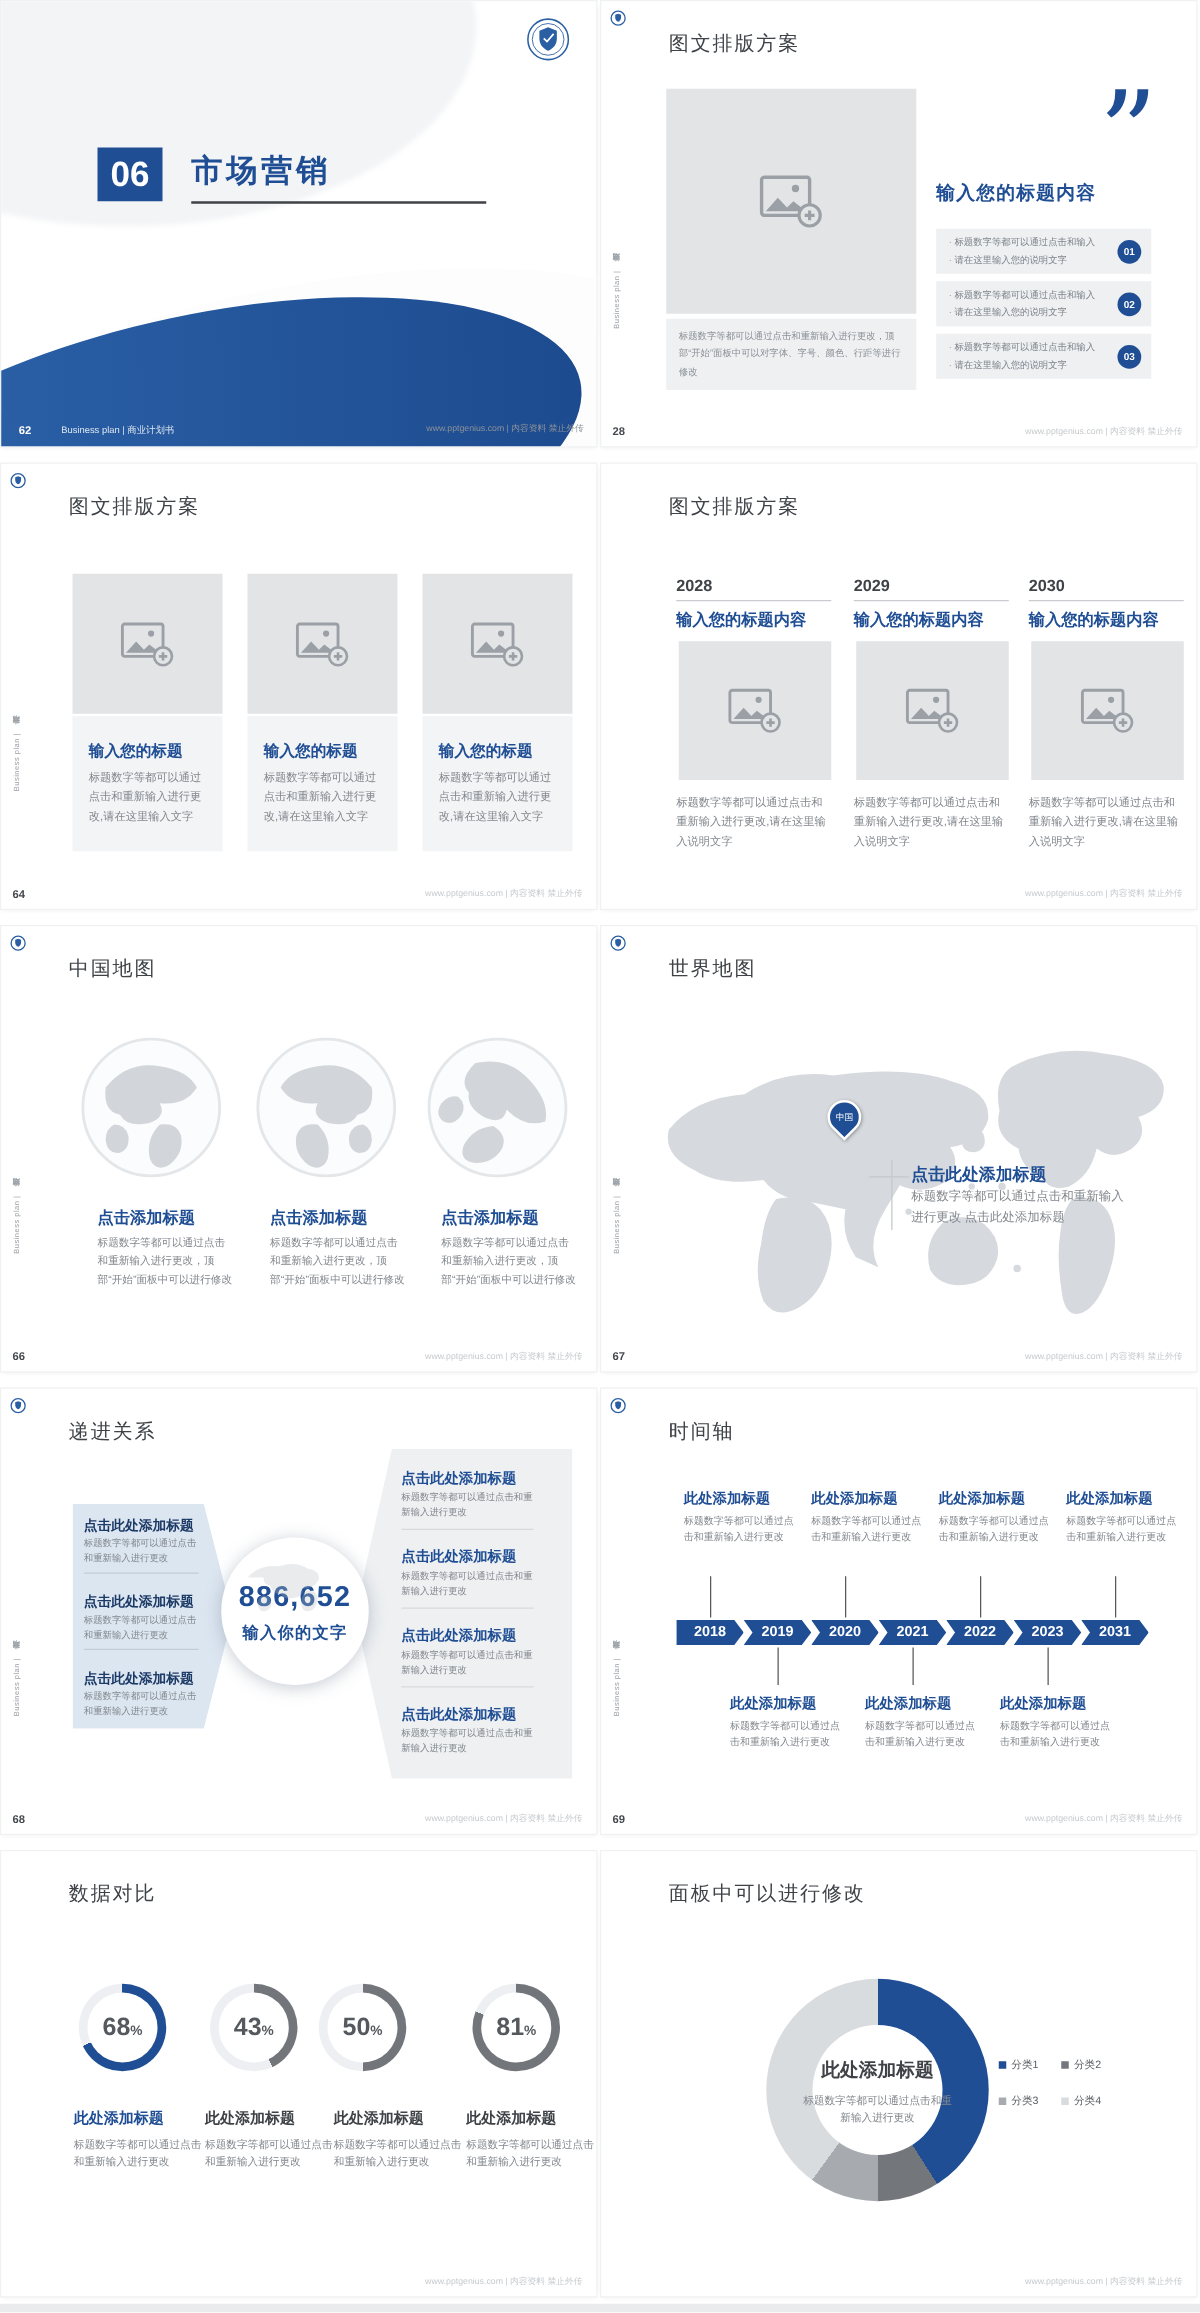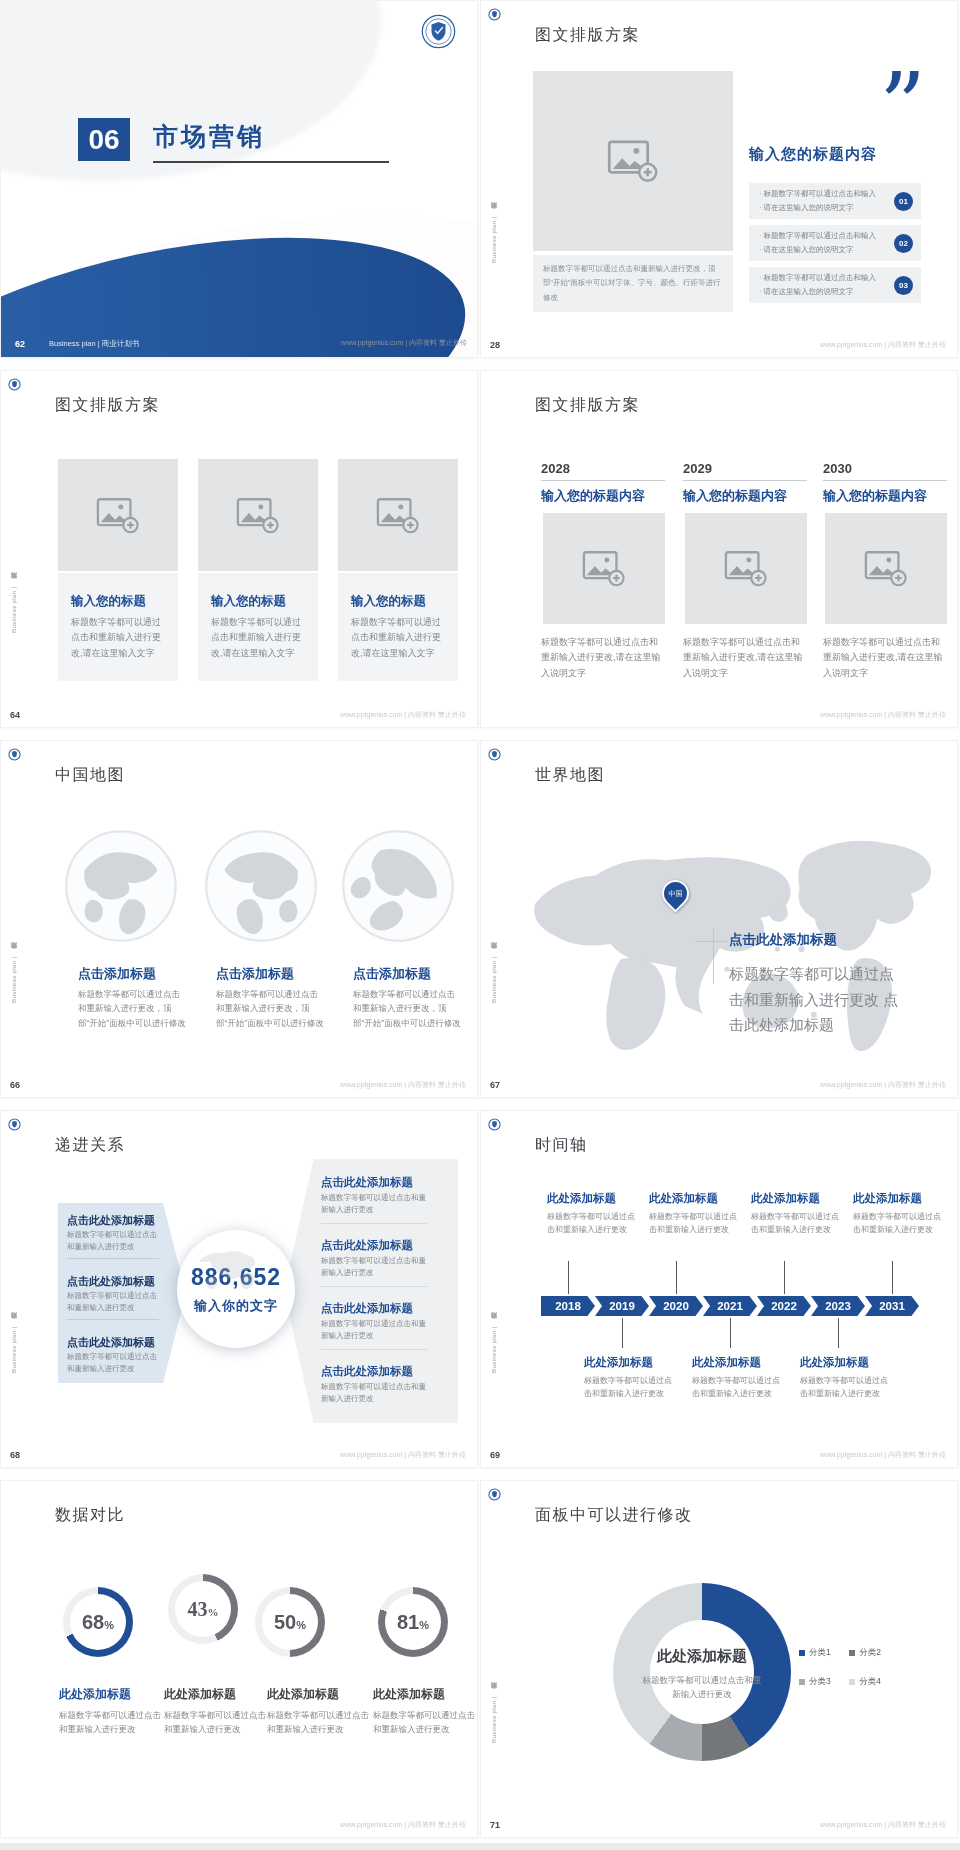--- a/index.html
+++ b/index.html
@@ -356,21 +356,21 @@
           <circle cx="200" cy="160" r="2.5"></circle>
       </g>
     </svg>
   </div>
   <div class="pin">
     <span class="pinlabel">中国</span>
   </div>
   <div class="vline" style="left:232px;top:187px;height:56px"></div>
   <div class="hr" style="left:214px;top:200px;width:32px;background:#c3c7cc"></div>
   <h3 class="bluehead" style="left:248px;top:190px;font-size:13.5px">点击此处添加标题</h3>
-  <p class="body" style="left:248px;top:220px;width:178px;font-size:15px">标题数字等都可以通过点击和重新输入进行更改 点击此处添加标题</p>
+  <p class="body" style="left:248px;top:208px;width:178px;font-size:10px">标题数字等都可以通过点击和重新输入进行更改 点击此处添加标题</p>
   <span class="srctext">www.pptgenius.com | 内容资料 禁止外传</span>
 </div>
 
 <div class="sl" style="left:1px;top:1111px">
   <div class="sidebar">
     <span class="badge">
         <svg viewBox="0 0 20 20">
           <circle cx="10" cy="10" r="8.6" fill="#fff" stroke="#2b5fa3" stroke-width="1.6"></circle>
           <path d="M10 4.5l3.6 1.4v3.2c0 2.7-1.6 4.5-3.6 5.4-2-.9-3.6-2.7-3.6-5.4V5.9z" fill="#2b5fa3"></path>
         </svg>
@@ -469,21 +469,21 @@
 
 <div class="sl" style="left:1px;top:1481px">
   <h2 class="stitle">数据对比</h2>
 
   <div class="ring" style="left: 62px; top: 106px; background: conic-gradient(rgb(31, 78, 148) 68%, rgb(237, 239, 242) 0deg);">
     <span class="ringnum">
         <b>68</b>
         <i>%</i>
       </span>
   </div>
-  <div class="ring" style="left: 167px; top: 93px; background: conic-gradient(rgb(114, 118, 123) 43%, rgb(237, 239, 242) 0deg); font-family: Liberation Serif, serif;">
+  <div class="ring" style="left: 167px; top: 106px; background: conic-gradient(rgb(114, 118, 123) 43%, rgb(237, 239, 242) 0deg);">
     <span class="ringnum">
         <b>43</b>
         <i>%</i>
       </span>
   </div>
   <div class="ring" style="left: 254px; top: 106px; background: conic-gradient(rgb(114, 118, 123) 50%, rgb(237, 239, 242) 0deg);">
     <span class="ringnum">
         <b>50</b>
         <i>%</i>
       </span>
@@ -500,30 +500,20 @@
   <h4 class="rhead" style="left: 163px; top: 205px; color: rgb(63, 67, 72);">此处添加标题</h4>
   <p class="body" style="left:163px;top:227px;width:108px;font-size:8.5px">标题数字等都可以通过点击和重新输入进行更改</p>
   <h4 class="rhead" style="left: 266px; top: 205px; color: rgb(63, 67, 72);">此处添加标题</h4>
   <p class="body" style="left:266px;top:227px;width:108px;font-size:8.5px">标题数字等都可以通过点击和重新输入进行更改</p>
   <h4 class="rhead" style="left: 372px; top: 205px; color: rgb(63, 67, 72);">此处添加标题</h4>
   <p class="body" style="left:372px;top:227px;width:108px;font-size:8.5px">标题数字等都可以通过点击和重新输入进行更改</p>
   <span class="srctext">www.pptgenius.com | 内容资料 禁止外传</span>
 </div>
 
 <div class="sl" style="left:481px;top:1481px">
-  <div class="sidebar">
-    <span class="badge">
-        <svg viewBox="0 0 20 20">
-          <circle cx="10" cy="10" r="8.6" fill="#fff" stroke="#2b5fa3" stroke-width="1.6"></circle>
-          <path d="M10 4.5l3.6 1.4v3.2c0 2.7-1.6 4.5-3.6 5.4-2-.9-3.6-2.7-3.6-5.4V5.9z" fill="#2b5fa3"></path>
-        </svg>
-      </span>
-    <span class="vtext">Business plan | 商业计划书</span>
-    <span class="pagenum">71</span>
-  </div>
   <h2 class="stitle">面板中可以进行修改</h2>
 
   <div class="donut" style="background: conic-gradient(rgb(31, 78, 148) 0%, rgb(31, 78, 148) 41%, rgb(115, 119, 124) 41%, rgb(115, 119, 124) 50%, rgb(167, 171, 176) 50%, rgb(167, 171, 176) 60%, rgb(217, 220, 223) 60%, rgb(217, 220, 223) 100%);"></div>
   <h3 class="dkhead" style="left:156px;top:166px;width:130px;text-align:center;font-size:15px;z-index:2">此处添加标题</h3>
   <p class="body" style="left:158px;top:192px;width:126px;text-align:center;font-size:8.5px;z-index:2">标题数字等都可以通过点击和重新输入进行更改</p>
 
   <div class="legendrow" style="top:161px">
     <span class="lg">
         <i class="sw" style="background: rgb(31, 78, 148);"></i>
         <span>分类1</span>

